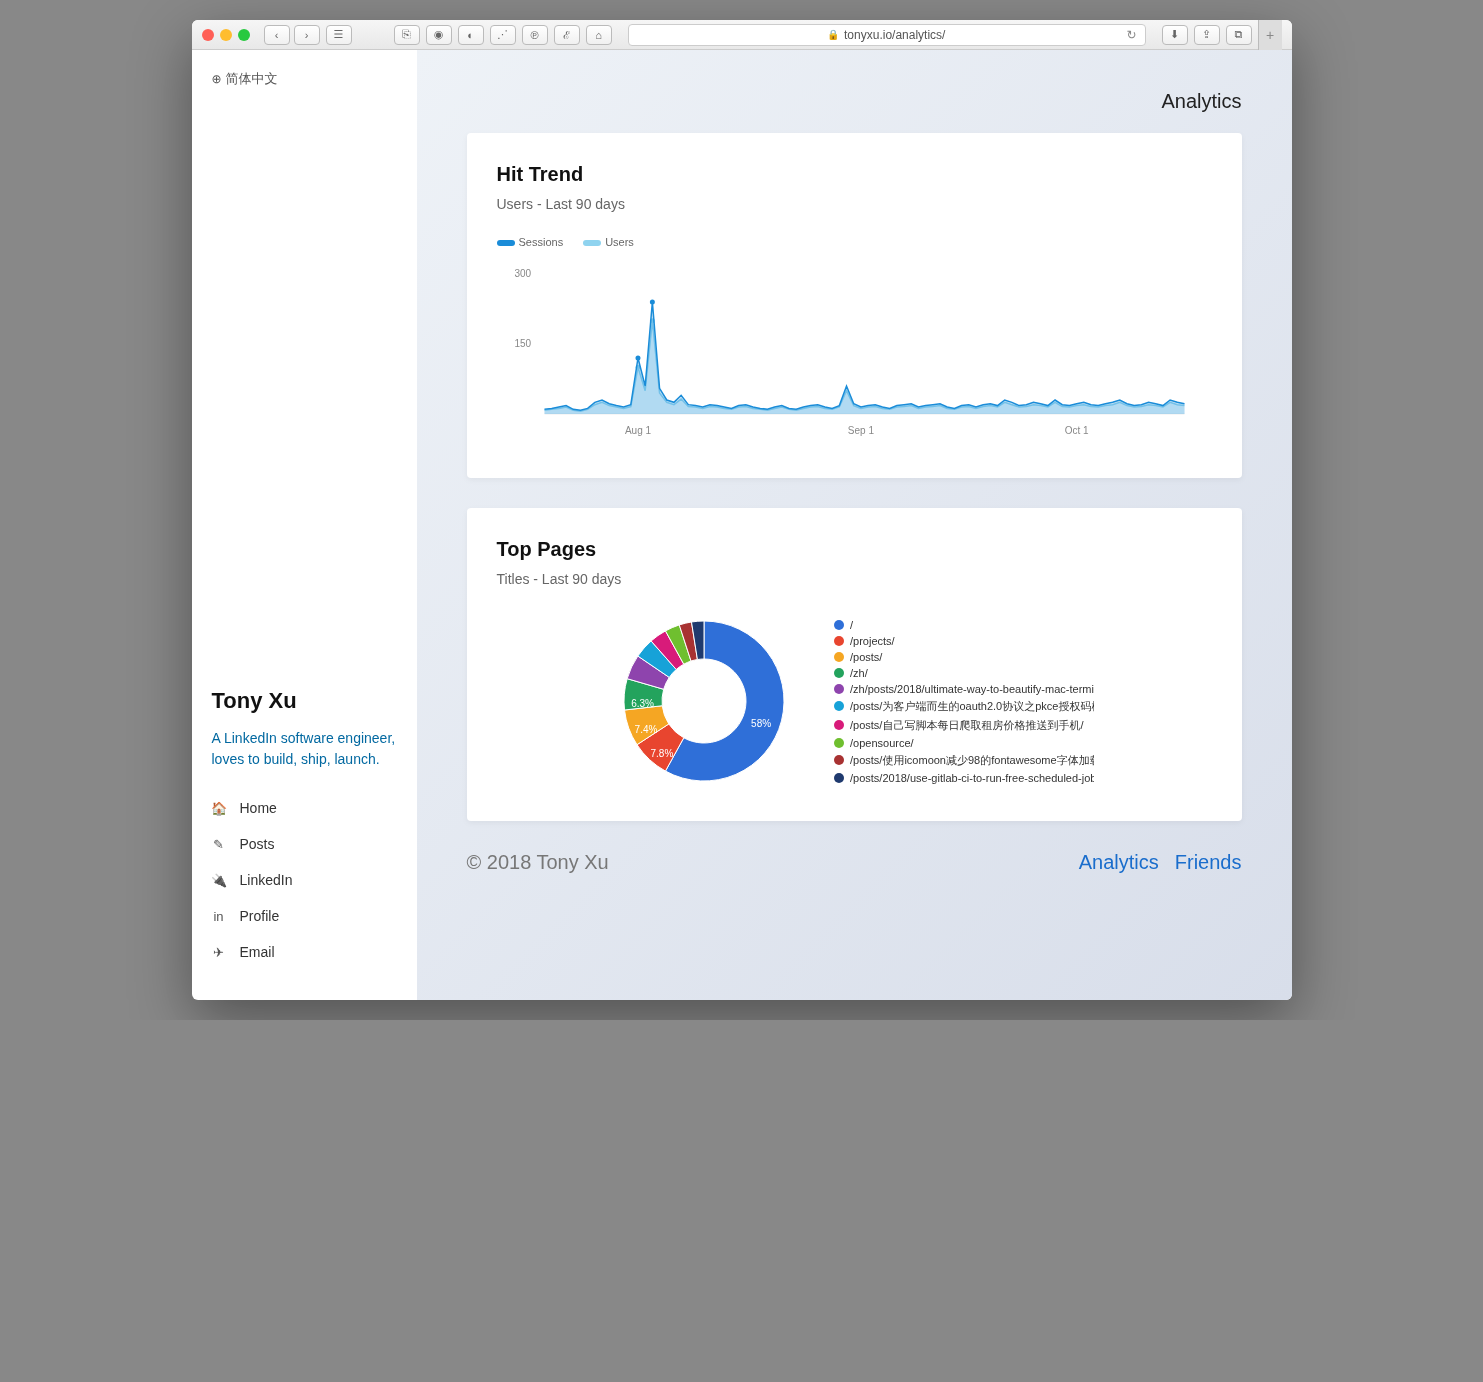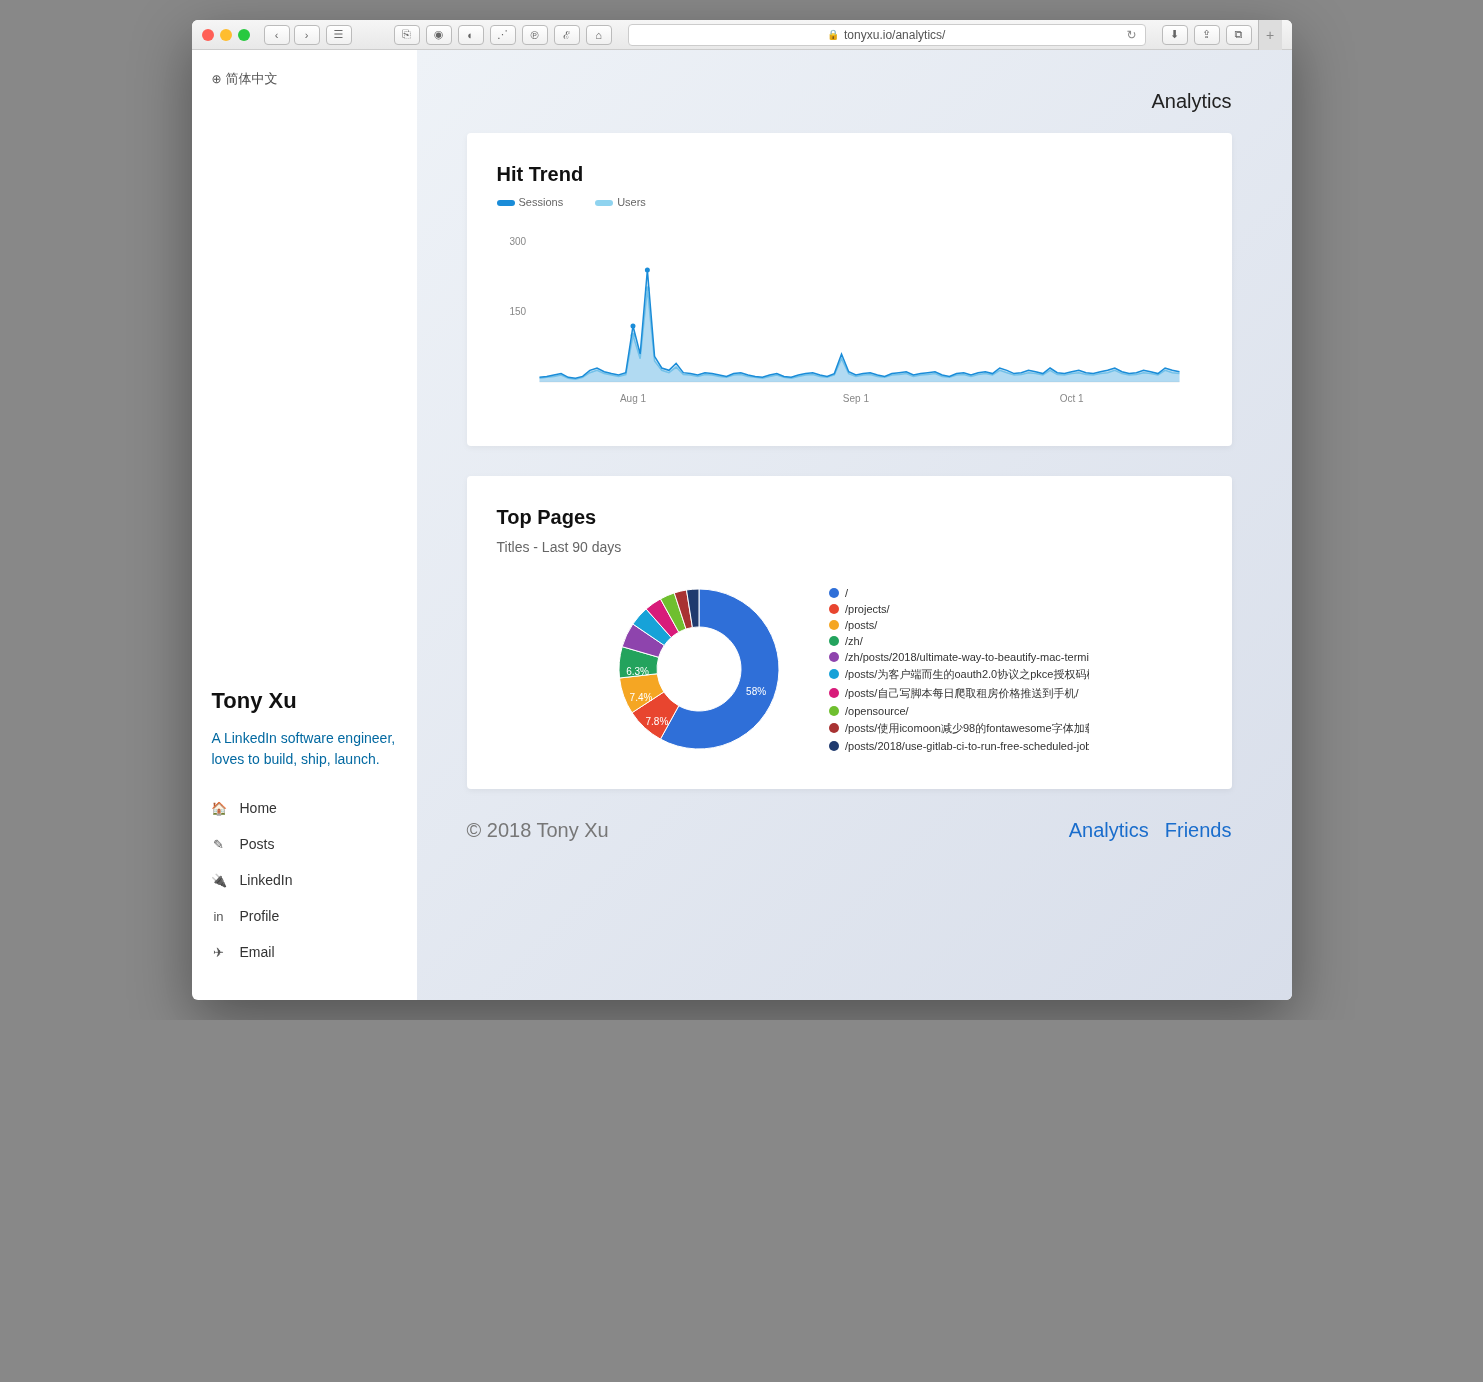--- a/index.html
+++ b/index.html
@@ -14,26 +14,26 @@
 .url-bar .lock { font-size:10px; margin-right:4px; color:#888; }
 .url-bar .reload { position:absolute; right:8px; color:#888; font-size:12px; }
 .content-wrap { display:flex; min-height: 950px; }
 .sidebar { width: 225px; background:#fff; display:flex; flex-direction:column; justify-content:space-between; padding: 20px 20px 30px 20px; border-radius: 23px; }
 .lang { font-size:13px; color:#555; }
 .lang::before { content:"⊕"; margin-right:4px; font-size:12px; }
 .profile h1 { font-size:22px; font-weight:700; color:#111; margin-bottom:14px; }
 .profile .bio { font-size:14px; color:#0369a1; line-height:1.5; margin-bottom: 20px; }
 .nav-item { display:flex; align-items:center; gap:14px; padding: 10px 0; font-size:14px; color:#333; cursor:pointer; }
 .nav-item .ic { width:14px; text-align:center; color:#555; font-size:13px; }
-.main { flex:1; background: linear-gradient(135deg, #eef2f7, #d8deea); padding: 0 10px 30px 0; }
+.main { flex:1; background: linear-gradient(135deg, #eef2f7, #d8deea); padding: 0 0 30px 0; }
 .page-title { text-align:right; padding: 40px 50px 20px; font-size:20px; color:#222; }
 .card { background:#fff; border-radius:4px; margin: 0 50px 30px 50px; padding: 30px; box-shadow: 0 2px 6px rgba(0,0,0,0.05); }
 .card h2 { font-size:20px; font-weight:800; color:#111; margin-bottom: 10px; }
 .card .sub { font-size:14px; color:#666; margin-bottom: 24px; }
-.chart-legend-line { display:flex; gap:32px; font-size:11px; color:#666; margin-bottom:24px; align-items:flex-end; }
+.chart-legend-line { display:flex; gap:20px; font-size:11px; color:#666; margin-bottom:16px; align-items:flex-end; }
 .chart-legend-line .swatch { width:18px; height:6px; border-radius:3px; display:inline-block; margin-right:4px; vertical-align:middle;}
 .line-chart { width:100%; height: 180px; }
 .axis-label { font-size:10px; fill:#888; }
 .grid-line { stroke:#eee; stroke-width:1; }
 .donut-wrap { display:flex; gap: 40px; align-items:center; justify-content:center; }
 .donut { width: 180px; height:180px; position:relative; }
 .donut svg { transform: rotate(-90deg); }
 .donut-label { position:absolute; font-size:10px; color:#fff; font-weight:500;margin-top:8px; }
 .pie-legend { font-size:11px; color:#333; }
 .pie-legend .row { display:flex; align-items:center; gap:6px; padding:2px 0; max-width: 260px; white-space:nowrap; overflow:hidden; text-overflow:ellipsis;}
@@ -103,20 +103,21 @@
             </div>
           </div>
       </div>
     </aside>
 
     <main class="main">
       <div class="page-title">Analytics</div>
 
       <div class="card">
         <h2>Hit Trend</h2>
+        <div class="sub">Users - Last 90 days</div>
         <div class="chart-legend-line" id="line-legend">
             <span><span class="swatch" style="background:#1a8cd8"></span>Sessions</span>
             <span><span class="swatch" style="background:#8fd3ef"></span>Users</span>
           </div>
         <svg class="line-chart" id="line-chart" viewBox="0 0 680 180">
             <text class="axis-label" x="0" y="83">150</text>
             <text class="axis-label" x="0" y="13">300</text>
             <line class="grid-line" x1="30" y1="150" x2="670" y2="150" stroke="#ccc"></line>
             <text class="axis-label" x="123.48314606741573" y="170" text-anchor="middle">Aug 1</text>
             <text class="axis-label" x="346.40449438202245" y="170" text-anchor="middle">Sep 1</text>

